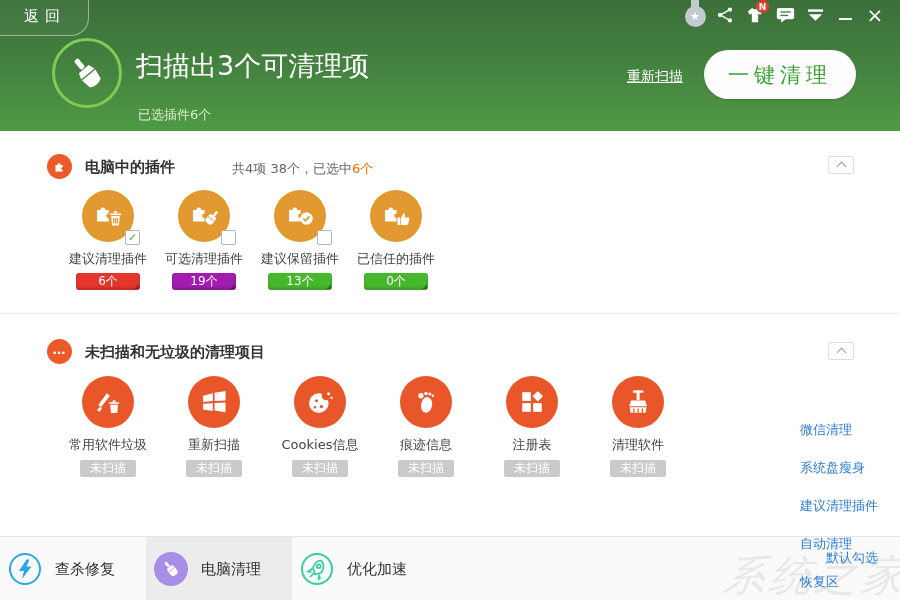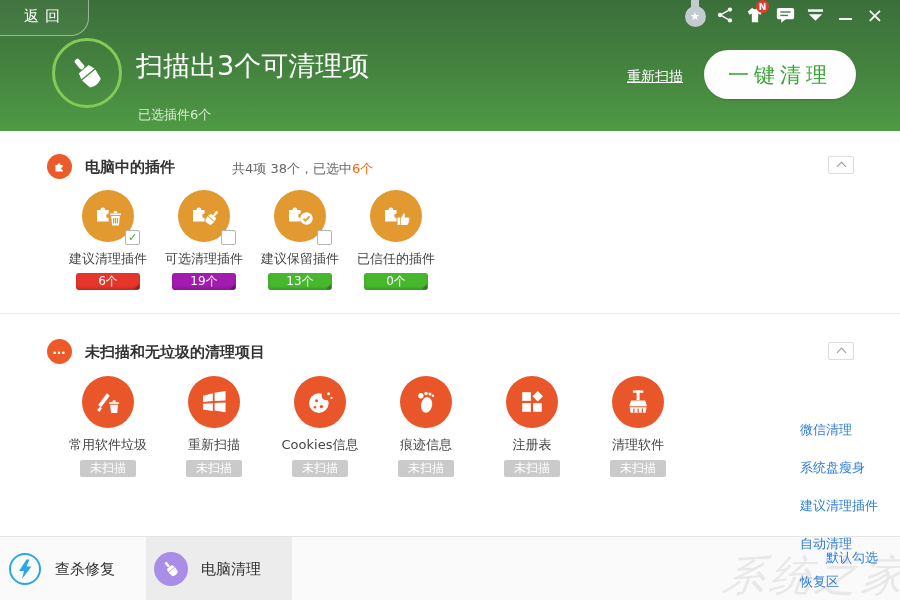--- a/index.html
+++ b/index.html
@@ -376,20 +376,35 @@
           <svg viewBox="0 0 24 24">
               <g fill="#fff">
                 <rect x="10.4" y="1.5" width="3.2" height="7" rx="1.2"></rect>
                 <path d="M8.2 9 h7.6 l1.4 3.8 h-10.4z"></path>
                 <path d="M6.8 13.6 h10.4 l-1 6.2 c-2.6 1.6 -5.8 1.6 -8.4 0z"></path>
               </g>
             </svg>
         </span>
         <span>电脑清理</span>
       </div>
+      <div class="tab">
+        <span class="tab-icon">
+          <svg viewBox="0 0 34 34">
+              <circle cx="17" cy="17" r="15" fill="none" stroke="#35cf9b" stroke-width="2"></circle>
+              <g stroke="#35cf9b" stroke-width="1.7" fill="none">
+                <path d="M21 8.5 c3 2.5 3.5 7.5 .5 12 l-6.5 2 -2-6.5 c1.5-5 5-7.5 8-7.5z"></path>
+                <circle cx="18.7" cy="14.2" r="1.9"></circle>
+                <path d="M12.5 16.5 l-4.5 3 3.5 .7"></path>
+                <path d="M19.5 22.5 l-1.3 5.2 2.4-2.6"></path>
+                <path d="M10 25 l4.2-4.2"></path>
+              </g>
+            </svg>
+        </span>
+        <span>优化加速</span>
+      </div>
     </div>
 
     <span class="default-check">默认勾选</span>
 
     <div class="footer-links">
       <a>微信清理</a>
       <a>系统盘瘦身</a>
       <a>建议清理插件</a>
       <a>自动清理</a>
       <a>恢复区</a>

